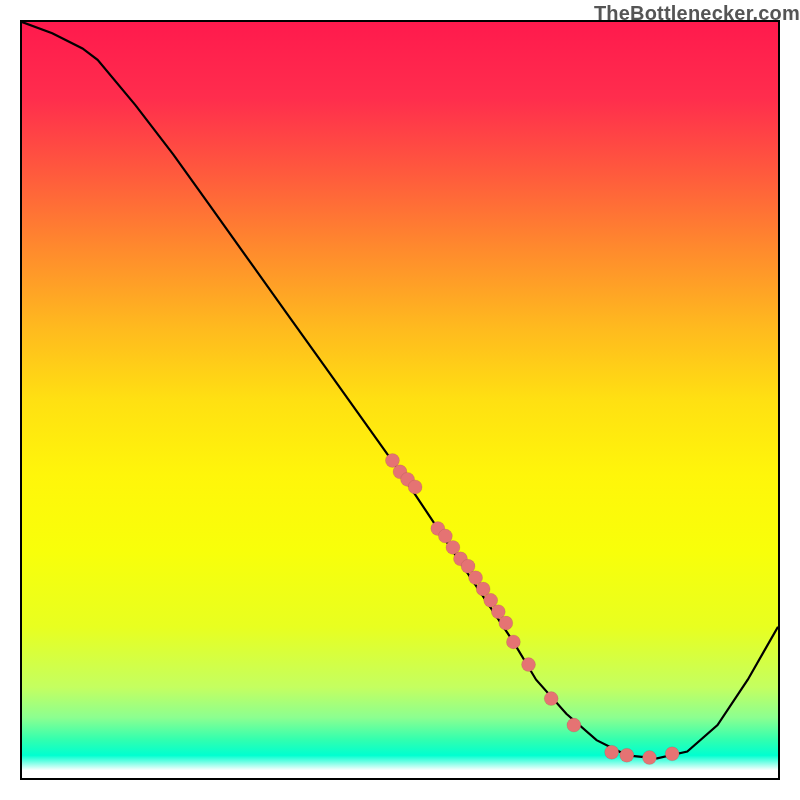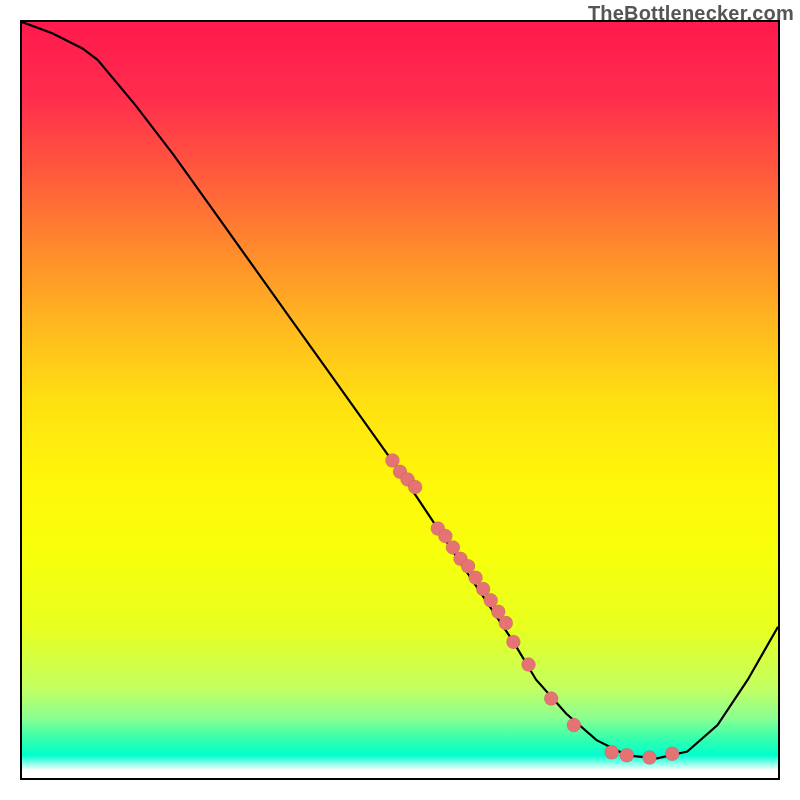--- a/index.html
+++ b/index.html
@@ -58,21 +58,21 @@
     stroke-width: 2.2;
   }
   .dot {
     fill: #e57373;
     stroke: rgba(0,0,0,0.15);
     stroke-width: 0.5;
   }
   .watermark {
     position: absolute;
     top: 2px;
-    right: 6px;
+    right: 0;
     font-size: 20px;
     font-weight: 600;
     color: #555;
     letter-spacing: 0.2px;
   }
 </style>
 </head>
 <body>
 
 <div class="chart-wrap">

